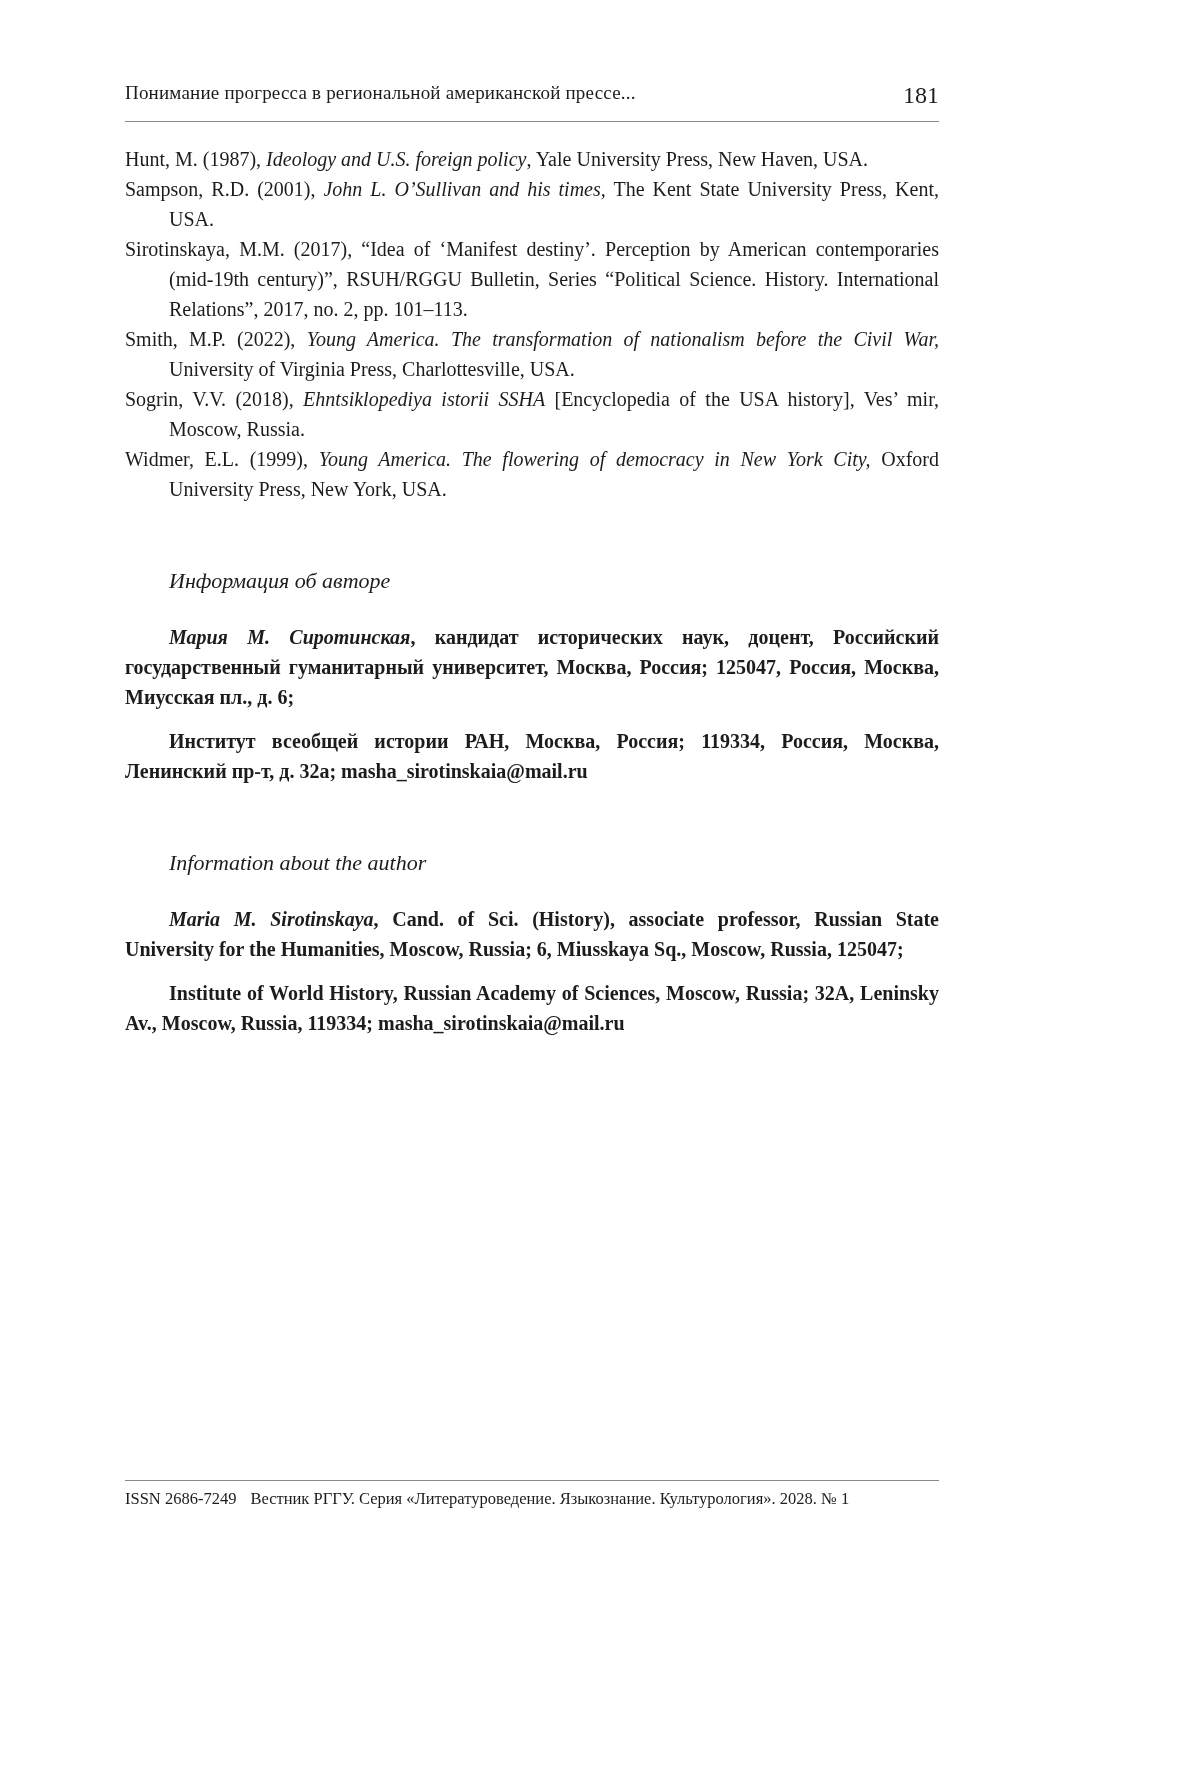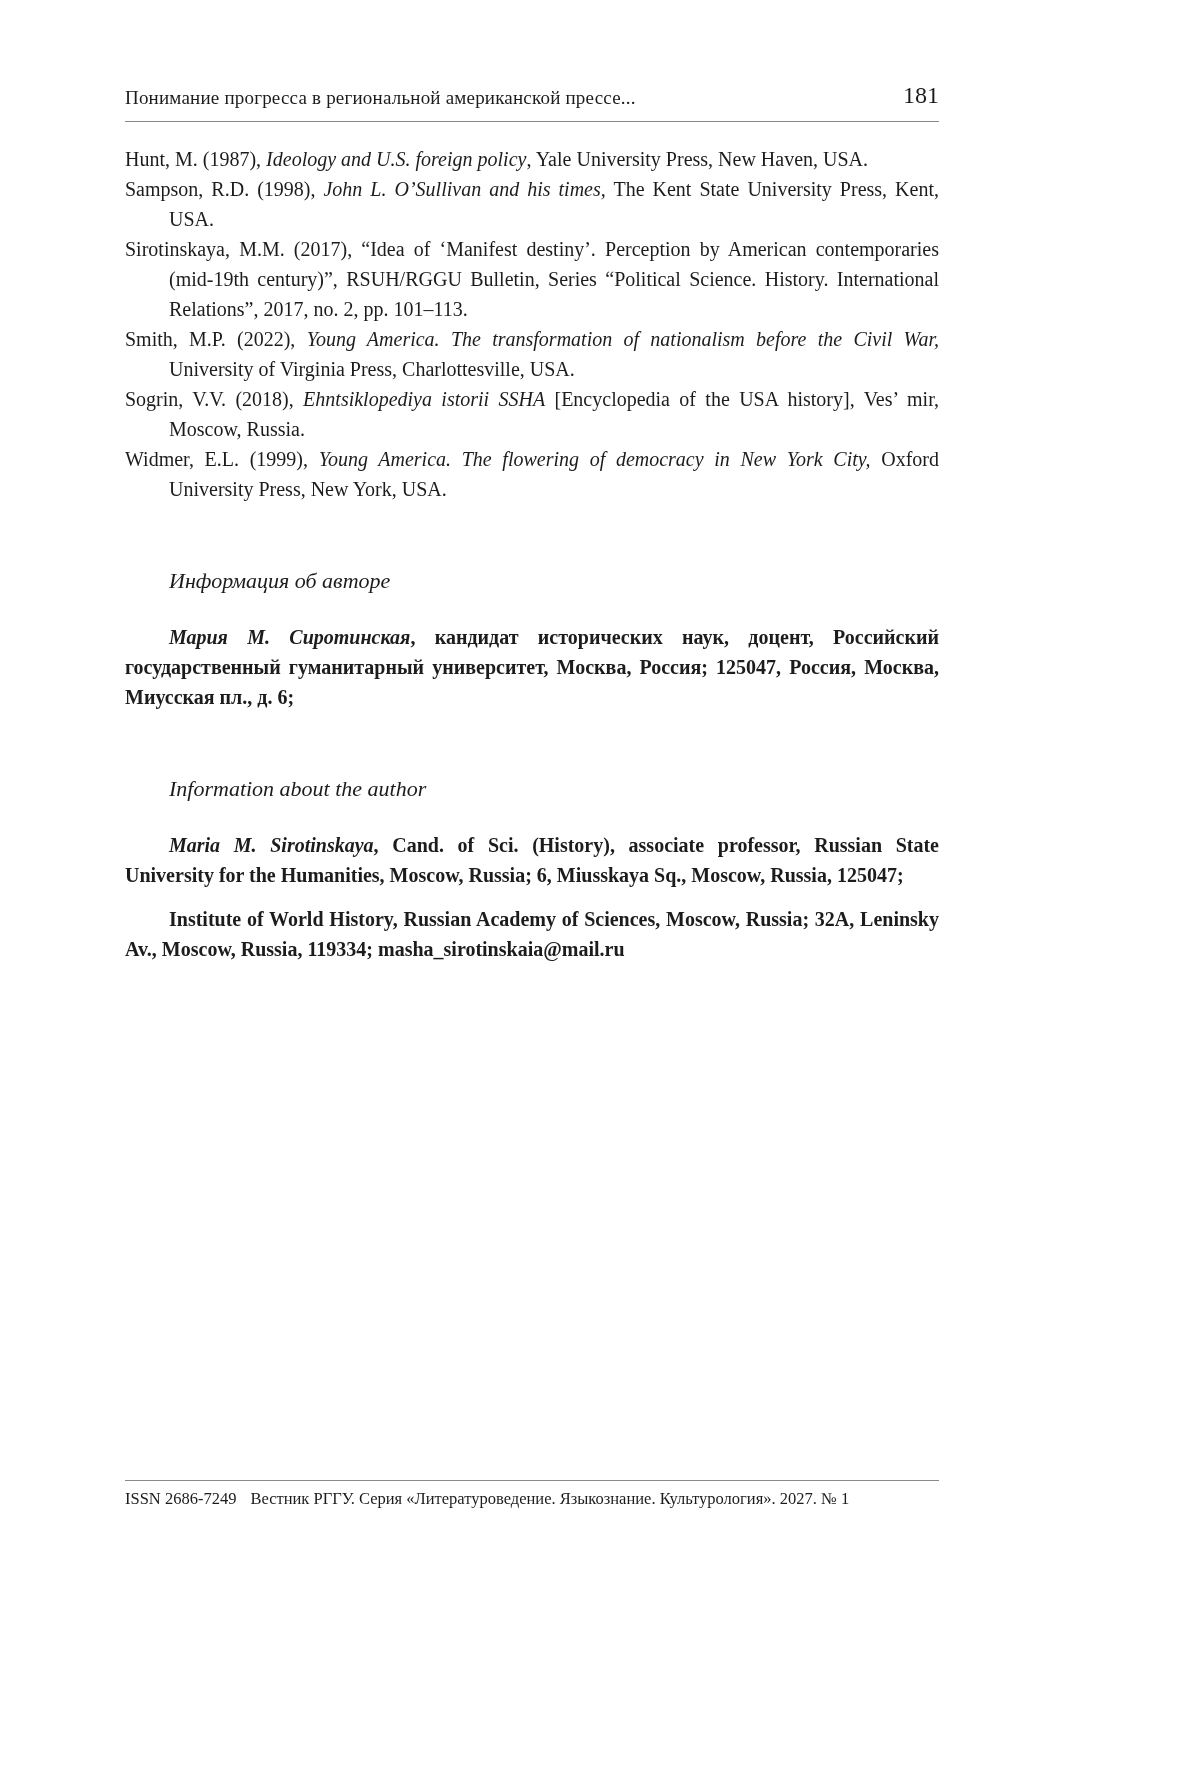--- a/index.html
+++ b/index.html
@@ -17,21 +17,21 @@
   }
   .page {
     position: absolute;
     left: 125px;
     top: 0;
     width: 814px;
   }
   .running-header {
     display: flex;
     justify-content: space-between;
-    align-items: flex-end;
+    align-items: flex-start;
     padding-top: 82px;
     padding-bottom: 12px;
     border-bottom: 1px solid #8a8a8a;
   }
   .running-title {
     font-size: 19px;
     letter-spacing: 0.2px;
   }
   .pagenum {
     font-size: 24px;
@@ -81,35 +81,36 @@
 
 <div class="page">
 
   <header class="running-header">
     <span class="running-title">Понимание прогресса в региональной американской прессе...</span>
     <span class="pagenum">181</span>
   </header>
 
   <section class="references">
     <p class="ref"><span>Hunt, M. (1987), </span><i>Ideology and U.S. foreign policy</i><span>, Yale University Press, New Haven, USA.</span></p>
-    <p class="ref"><span>Sampson, R.D. (1998), </span><i>John L. O’Sullivan and his times,</i><span> The Kent State University Press, Kent, USA.</span></p>
+    <p class="ref"><span>Sampson, R.D. (2001), </span><i>John L. O’Sullivan and his times,</i><span> The Kent State University Press, Kent, USA.</span></p>
     <p class="ref"><span>Sirotinskaya, M.M. (2017), “Idea of ‘Manifest destiny’. Perception by American contemporaries (mid-19th century)”, RSUH/RGGU Bulletin, Series “Political Science. History. International Relations”, 2017, no. 2, pp. 101–113.</span></p>
     <p class="ref"><span>Smith, M.P. (2022), </span><i>Young America. The transformation of nationalism before the Civil War,</i><span> University of Virginia Press, Charlottesville, USA.</span></p>
     <p class="ref"><span>Sogrin, V.V. (2018), </span><i>Ehntsiklopediya istorii SSHA</i><span> [Encyclopedia of the USA history], Ves’ mir, Moscow, Russia.</span></p>
     <p class="ref"><span>Widmer, E.L. (1999), </span><i>Young America. The flowering of democracy in New York City,</i><span> Oxford University Press, New York, USA.</span></p>
   </section>
 
   <section>
     <h2 class="section-heading">Информация об авторе</h2>
     <p class="body-par"><i>Мария М. Сиротинская</i><span>, кандидат исторических наук, доцент, Российский государственный гуманитарный университет, Москва, Россия; 125047, Россия, Москва, Миусская пл., д. 6;</span></p>
+    <p class="body-par"><span>Институт всеобщей истории РАН, Москва, Россия; 119334, Россия, Москва, Ленинский пр-т, д. 32а; masha_sirotinskaia@mail.ru</span></p>
   </section>
 
   <section>
     <h2 class="section-heading">Information about the author</h2>
     <p class="body-par"><i>Maria M. Sirotinskaya</i><span>, Cand. of Sci. (History), associate professor, Russian State University for the Humanities, Moscow, Russia; 6, Miusskaya Sq., Moscow, Russia, 125047;</span></p>
     <p class="body-par"><span>Institute of World History, Russian Academy of Sciences, Moscow, Russia; 32A, Leninsky Av., Moscow, Russia, 119334; masha_sirotinskaia@mail.ru</span></p>
   </section>
 
 </div>
 
 <footer class="page-footer">
-  <span class="footer-issn">ISSN 2686-7249</span><span>Вестник РГГУ. Серия «Литературоведение. Языкознание. Культурология». 2027. № 1</span>
+  <span class="footer-issn">ISSN 2686-7249</span><span>Вестник РГГУ. Серия «Литературоведение. Языкознание. Культурология». 2028. № 1</span>
 </footer>
 
 </body></html>

